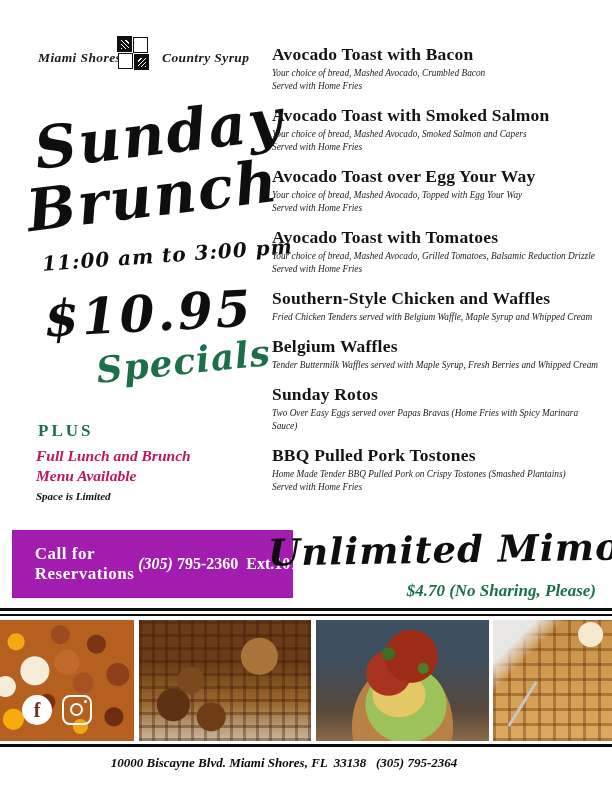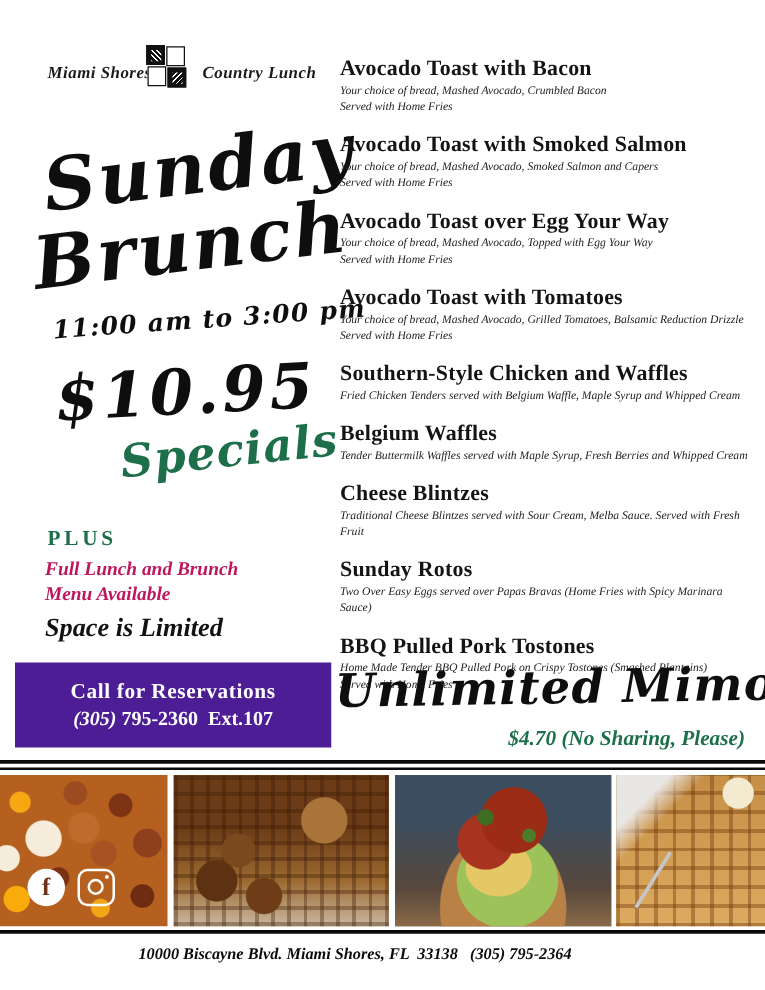--- a/index.html
+++ b/index.html
@@ -24,25 +24,25 @@
   
   .script{font-family:"DejaVu Serif",serif;font-style:italic;font-weight:700;color:#0e0e0e;white-space:nowrap;}
   .t-sunday{position:absolute;left:34px;top:100px;font-size:58px;transform:rotate(-7deg);letter-spacing:2px;}
   .t-brunch{position:absolute;left:26px;top:162px;font-size:58px;transform:rotate(-7deg);letter-spacing:2px;}
   .t-hours{position:absolute;left:42px;top:243px;font-size:20px;transform:rotate(-4deg);letter-spacing:1px;}
   .t-price{position:absolute;left:44px;top:284px;font-size:50px;transform:rotate(-3deg);letter-spacing:3px;}
   .t-specials{position:absolute;left:96px;top:340px;font-size:36px;transform:rotate(-6deg);color:#1d6f4a;letter-spacing:1px;}
 
   .plus{position:absolute;left:38px;top:421px;font-size:17px;font-weight:700;letter-spacing:3px;color:#1d6f4a;}
   .plus-detail{position:absolute;left:36px;top:446px;font-size:15.5px;font-weight:700;font-style:italic;line-height:20px;color:#be185d;}
-  .space-limited{position:absolute;left:36px;top:490px;font-size:21px;font-weight:700;font-style:italic;color:#111;}
-
-  
-  .resv{position:absolute;left:12px;top:530px;width:253px;height:68px;background:#4c1d95;color:#fff;
-        display:flex;flex-direction:column;align-items:center;justify-content:center;gap:4px;}
+  .space-limited{position:absolute;left:36px;top:490px;font-size:11px;font-weight:700;font-style:italic;color:#111;}
+
+  
+  .resv{position:absolute;left:12px;top:530px;width:253px;height:68px;background:#a21caf;color:#fff;
+        display:flex;flex-direction:row;align-items:center;justify-content:center;gap:4px;padding-left:28px;}
   .resv-title{font-size:17px;font-weight:700;letter-spacing:.5px;}
   .resv-phone{font-size:16px;font-weight:700;white-space:pre;}
   .resv-phone .pfx{font-style:italic;}
 
   
   .menu{position:absolute;left:272px;top:44px;width:332px;}
   .m-item{margin-bottom:12px;}
   .m-name{font-size:17.5px;font-weight:700;color:#141414;letter-spacing:.2px;line-height:21px;margin-bottom:2px;}
   .m-desc{font-size:9.3px;font-style:italic;color:#222;line-height:13px;}
 
@@ -120,21 +120,21 @@
     <span class="crest">
       <span class="q q1">
           <span class="inner"></span>
         </span>
       <span class="q q2"></span>
       <span class="q q3"></span>
       <span class="q q4">
           <span class="inner"></span>
         </span>
     </span>
-    <span class="club-name club-right">Country Lunch</span>
+    <span class="club-name club-right">Country Syrup</span>
   </div>
 
   <div class="script t-sunday">Sunday</div>
   <div class="script t-brunch">Brunch</div>
   <div class="script t-hours">11:00 am to 3:00 pm</div>
   <div class="script t-price">$10.95</div>
   <div class="script t-specials">Specials</div>
 
   <div class="plus">PLUS</div>
   <div class="plus-detail">
@@ -169,24 +169,20 @@
       <div class="m-desc">Your choice of bread, Mashed Avocado, Grilled Tomatoes, Balsamic Reduction Drizzle</div>
       <div class="m-desc">Served with Home Fries</div>
     </div>
     <div class="m-item">
       <div class="m-name">Southern-Style Chicken and Waffles</div>
       <div class="m-desc">Fried Chicken Tenders served with Belgium Waffle, Maple Syrup and Whipped Cream</div>
     </div>
     <div class="m-item">
       <div class="m-name">Belgium Waffles</div>
       <div class="m-desc">Tender Buttermilk Waffles served with Maple Syrup, Fresh Berries and Whipped Cream</div>
-    </div>
-    <div class="m-item">
-      <div class="m-name">Cheese Blintzes</div>
-      <div class="m-desc">Traditional Cheese Blintzes served with Sour Cream, Melba Sauce. Served with Fresh Fruit</div>
     </div>
     <div class="m-item">
       <div class="m-name">Sunday Rotos</div>
       <div class="m-desc">Two Over Easy Eggs served over Papas Bravas (Home Fries with Spicy Marinara Sauce)</div>
     </div>
     <div class="m-item">
       <div class="m-name">BBQ Pulled Pork Tostones</div>
       <div class="m-desc">Home Made Tender BBQ Pulled Pork on Crispy Tostones (Smashed Plantains)</div>
       <div class="m-desc">Served with Home Fries</div>
     </div>

